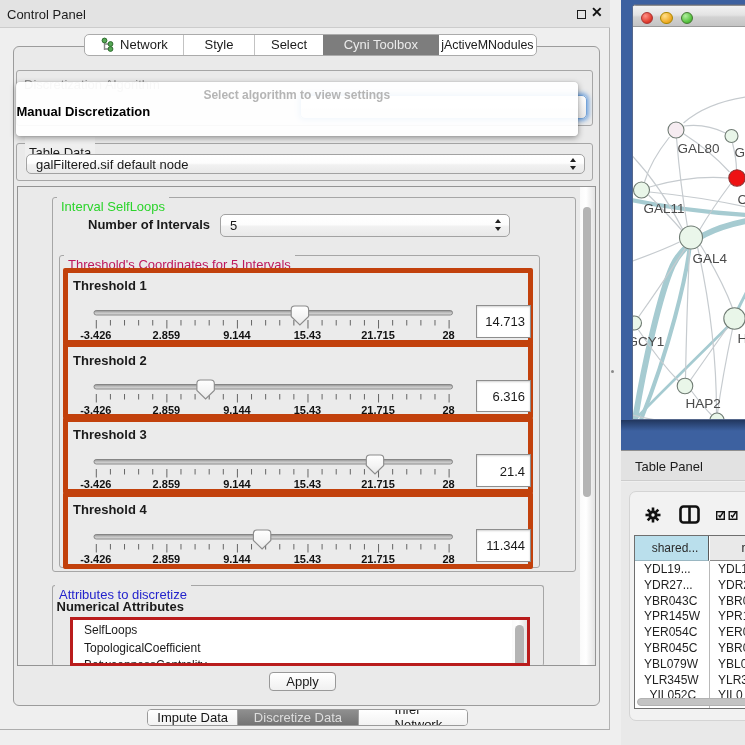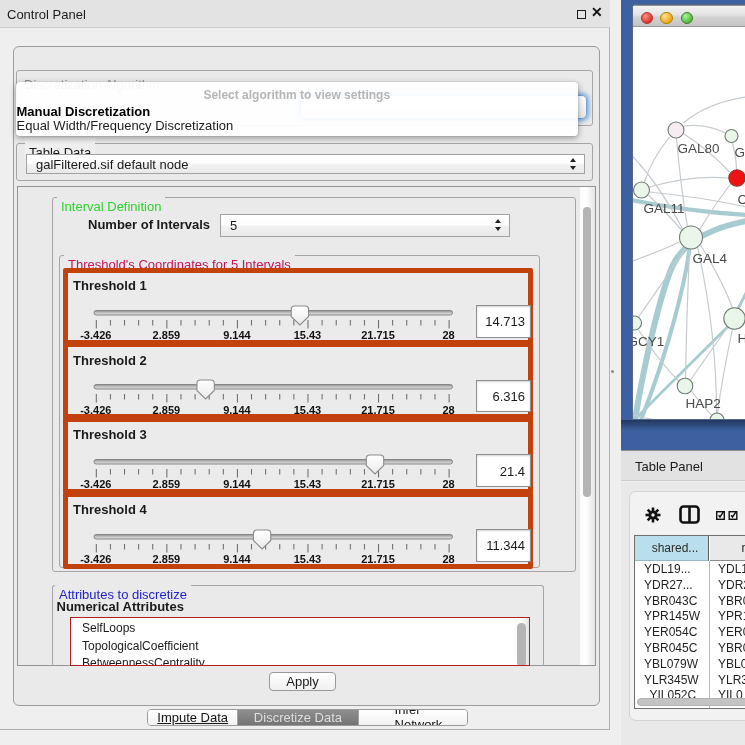--- a/index.html
+++ b/index.html
@@ -25,21 +25,21 @@
 
 
 #content { left:13px; top:46px; width:587px; height:659.5px; background:#eaeaea;
   border:1px solid #9c9c9c; border-radius:6px; }
 
 .group { position:absolute; border:1px solid #a6a6a6; border-radius:3px; }
 .glabel { position:absolute; font-size:13px; background:#eaeaea; padding:8px 4px; white-space:nowrap; }
 
 
 .combo { position:absolute; background:linear-gradient(180deg,#ffffff 0%,#fdfdfd 45%,#f1f1f1 55%,#e9e9e9 100%);
-  border:1px solid #a2a2a2; border-radius:0; font-size:13px; }
+  border:1px solid #a2a2a2; border-radius:5px; font-size:13px; }
 .combo .txt { position:absolute; left:9px; top:50%; transform:translateY(-50%); white-space:nowrap; }
 .combo .arr { position:absolute; right:7px; top:50%; margin-top:-6px; width:7px; height:12px; }
 .arr .up, .arr .dn { position:absolute; left:0; width:0; height:0; border-left:3.5px solid transparent; border-right:3.5px solid transparent; }
 .arr .up { top:0; border-bottom:4.5px solid #222; }
 .arr .dn { bottom:0; border-top:4.5px solid #222; }
 
 
 .tbox { position:absolute; left:62.5px; width:470.5px; height:77px; background:#ebebeb;
   border:5px solid #c2410c; border-radius:2px; }
 .tbox .tl { position:absolute; left:5.5px; top:5.5px; font-size:13px; font-weight:bold; }
@@ -113,21 +113,21 @@
     <span class="arr">
         <span class="up"></span>
         <span class="dn"></span>
       </span>
   </div>
 
   <div class="abs" style="left:17px; top:186px; width:578.5px; height:480px; border:1px solid #949494; background:#eaeaea; overflow:hidden;">
   </div>
 
   <div class="group abs" style="left:52px; top:197px; width:523.5px; height:375px;"></div>
-  <div class="glabel abs" style="left:57px; top:190.5px; color:#2bd42b;">Interval Definition</div>
+  <div class="glabel abs" style="left:57px; top:190.5px; color:#2bd42b;">Interval SelfLoops</div>
 
   <div class="abs" style="left:88px; top:217px; font-size:13px; font-weight:bold;">Number of Intervals</div>
   <div class="combo abs" style="left:220px; top:213.5px; width:290px; height:23px;">
     <span class="txt">5</span>
     <span class="arr">
         <span class="up"></span>
         <span class="dn"></span>
       </span>
   </div>
 
@@ -317,45 +317,63 @@
             <stop offset="0" stop-color="#ffffff"></stop>
             <stop offset="0.55" stop-color="#f4f4f4"></stop>
             <stop offset="1" stop-color="#e8e8e8"></stop>
           </linearGradient>
         </defs>
       </svg></div>
 
   <div class="group abs" style="left:51.5px; top:585px; width:492.5px; height:80.5px; border-bottom:none;"></div>
   <div class="glabel abs" style="left:55px; top:578.5px; color:#2323cc;">Attributes to discretize</div>
   <div class="abs" style="left:56.5px; top:598.5px; font-size:13px; font-weight:bold;">Numerical Attributes</div>
-  <div class="abs" style="left:70px; top:616.5px; width:460px; height:49px; background:#ffffff; border:1px solid #b91c1c; overflow:hidden;">
+  <div class="abs" style="left:70px; top:616.5px; width:460px; height:49px; background:#ffffff; border:3px solid #b91c1c; overflow:hidden;">
     <div style="position:absolute; left:11px; top:3.5px; font-size:12px;">SelfLoops</div>
     <div style="position:absolute; left:11px; top:21px; font-size:12px;">TopologicalCoefficient</div>
     <div style="position:absolute; left:11px; top:38.5px; font-size:12px;">BetweennessCentrality</div>
     <div class="sbtrack" style="right:0; top:0; width:15px; height:49px;"></div>
     <div class="sbthumbv" style="right:3.5px; top:5px; width:9px; height:44px;"></div>
   </div>
 
   <div class="sbtrack abs" style="left:579.5px; top:187px; width:15.5px; height:478px;"></div>
   <div class="sbthumbv abs" style="left:583px; top:207px; width:8px; height:290px;"></div>
 
   <div class="abs" style="left:269px; top:671.5px; width:67px; height:19px; background:linear-gradient(180deg,#ffffff,#f0f0f0);
        border:1px solid #999; border-radius:4px; text-align:center; font-size:13px; line-height:17px;">Apply</div>
 
   <div class="segc abs" style="left:147px; top:708.5px; width:321px; height:17.5px;">
-    <div class="sg" style="width:91px;text-decoration:underline;">Impute Data</div>
+    <div class="sg" style="width:91px;">Impute Data</div>
     <div class="sg sgdark" style="width:121px;">Discretize Data</div>
     <div class="sg" style="width:109px;padding-left:36px;">Infer Network</div>
   </div>
 
+  <div id="tabbar" class="abs">
+    <div class="seg" style="width:98px;">
+      <svg width="16" height="16" viewBox="0 0 16 16" style="margin-right:4px;">
+        <line x1="4.5" y1="3" x2="4.5" y2="13" stroke="#8a8a8a" stroke-width="1.4"></line>
+        <line x1="4.5" y1="7" x2="10" y2="7" stroke="#8a8a8a" stroke-width="1.4"></line>
+        <line x1="4.5" y1="12" x2="10" y2="12" stroke="#8a8a8a" stroke-width="1.4"></line>
+        <circle cx="4.5" cy="3.5" r="2.4" fill="#55a855" stroke="#2e6b2e" stroke-width="1"></circle>
+        <circle cx="10.5" cy="7" r="2.4" fill="#55a855" stroke="#2e6b2e" stroke-width="1"></circle>
+        <circle cx="10.5" cy="12" r="2.4" fill="#55a855" stroke="#2e6b2e" stroke-width="1"></circle>
+      </svg>
+      Network
+    </div>
+    <div class="sep"></div>
+    <div class="seg" style="width:70.5px;">Style</div>
+    <div class="sep"></div>
+    <div class="seg" style="width:68px;">Select</div>
+    <div class="seg dark" style="width:116px;">Cyni Toolbox</div>
+    <div class="seg" style="width:97.5px; font-size:12.4px;">jActiveMNodules</div>
+  </div>
 
   <div id="popup" class="abs">
     <div class="l1">Select algorithm to view settings</div>
     <div class="l2">Manual Discretization</div>
-    <div class="l3">Equal Width/Frequency Discretization</div>
   </div>
 </div>
 
 <div class="abs" style="left:611px; top:370px; width:3px; height:3px; background:#8a8a8a; border-radius:50%;"></div>
 
 <div id="blue" class="abs"></div>
 <div id="netwin" class="abs">
   <div id="nettitle" class="abs">
     <div class="light" style="left:8px;  background:radial-gradient(circle at 35% 30%, #ff9186, #e03c2e 65%, #b02318); border:0.5px solid #a33;"></div>
     <div class="light" style="left:27.5px; background:radial-gradient(circle at 35% 30%, #ffe08a, #efaa24 65%, #c8891a); border:0.5px solid #a80;"></div>

